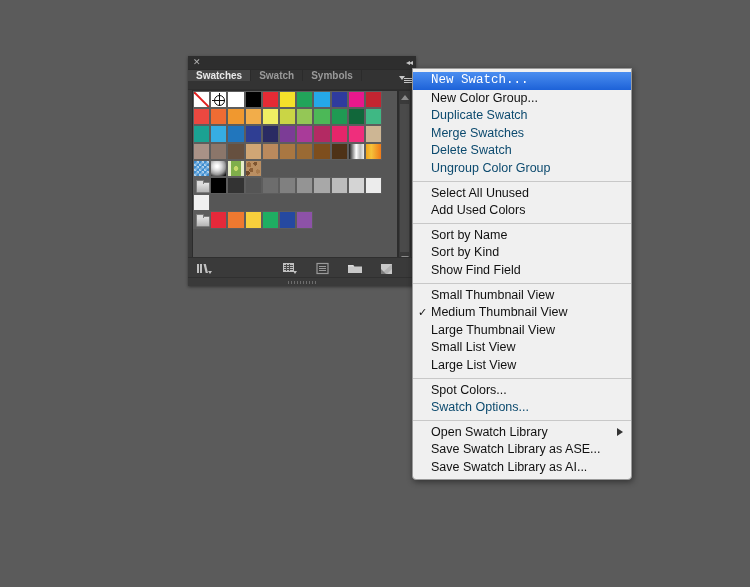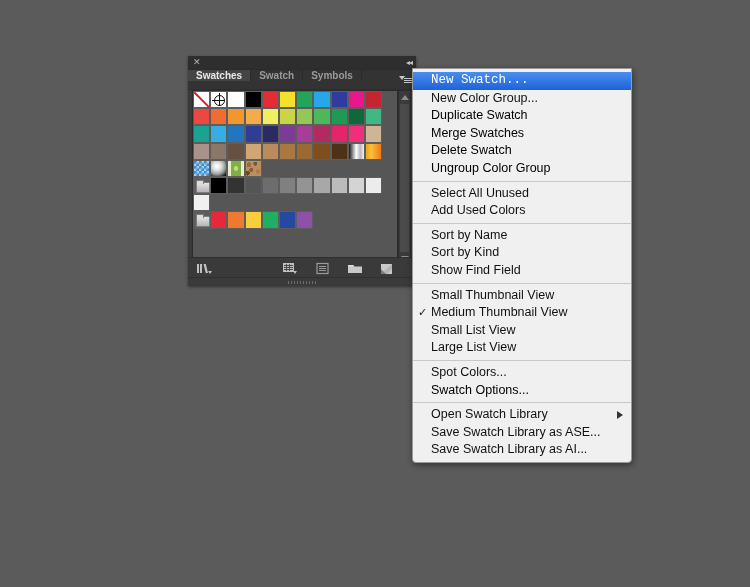--- a/index.html
+++ b/index.html
@@ -305,21 +305,21 @@
     height: 17.6px;
     line-height: 17.6px;
     padding-left: 18px;
     padding-right: 10px;
     font-size: 12.5px;
     color: #111111;
     white-space: nowrap;
     position: relative;
     cursor: default;
   }
-  .menu-item.disabled { color: #000000; }
+  .menu-item.disabled { color: #0c4a6e; }
   .menu-item.highlight {
     background: linear-gradient(#4b8ef0, #1d62d8);
     color: #ffffff;
     font-family: Liberation Mono, monospace;
   }
   .menu-item .check {
     position: absolute;
     left: 5px;
     top: 0;
     font-size: 11px;
@@ -558,20 +558,21 @@
       <div class="menu-sep"></div>
       <div class="menu-item"><span>Select All Unused</span></div>
       <div class="menu-item"><span>Add Used Colors</span></div>
       <div class="menu-sep"></div>
       <div class="menu-item"><span>Sort by Name</span></div>
       <div class="menu-item"><span>Sort by Kind</span></div>
       <div class="menu-item"><span>Show Find Field</span></div>
       <div class="menu-sep"></div>
       <div class="menu-item"><span>Small Thumbnail View</span></div>
       <div class="menu-item"><span class="check">✓</span><span>Medium Thumbnail View</span></div>
+      <div class="menu-item"><span>Large Thumbnail View</span></div>
       <div class="menu-item"><span>Small List View</span></div>
       <div class="menu-item"><span>Large List View</span></div>
       <div class="menu-sep"></div>
       <div class="menu-item"><span>Spot Colors...</span></div>
       <div class="menu-item disabled"><span>Swatch Options...</span></div>
       <div class="menu-sep"></div>
       <div class="menu-item"><span>Open Swatch Library</span><span class="submenu-arrow"></span></div>
       <div class="menu-item"><span>Save Swatch Library as ASE...</span></div>
       <div class="menu-item"><span>Save Swatch Library as AI...</span></div>
     </div>

